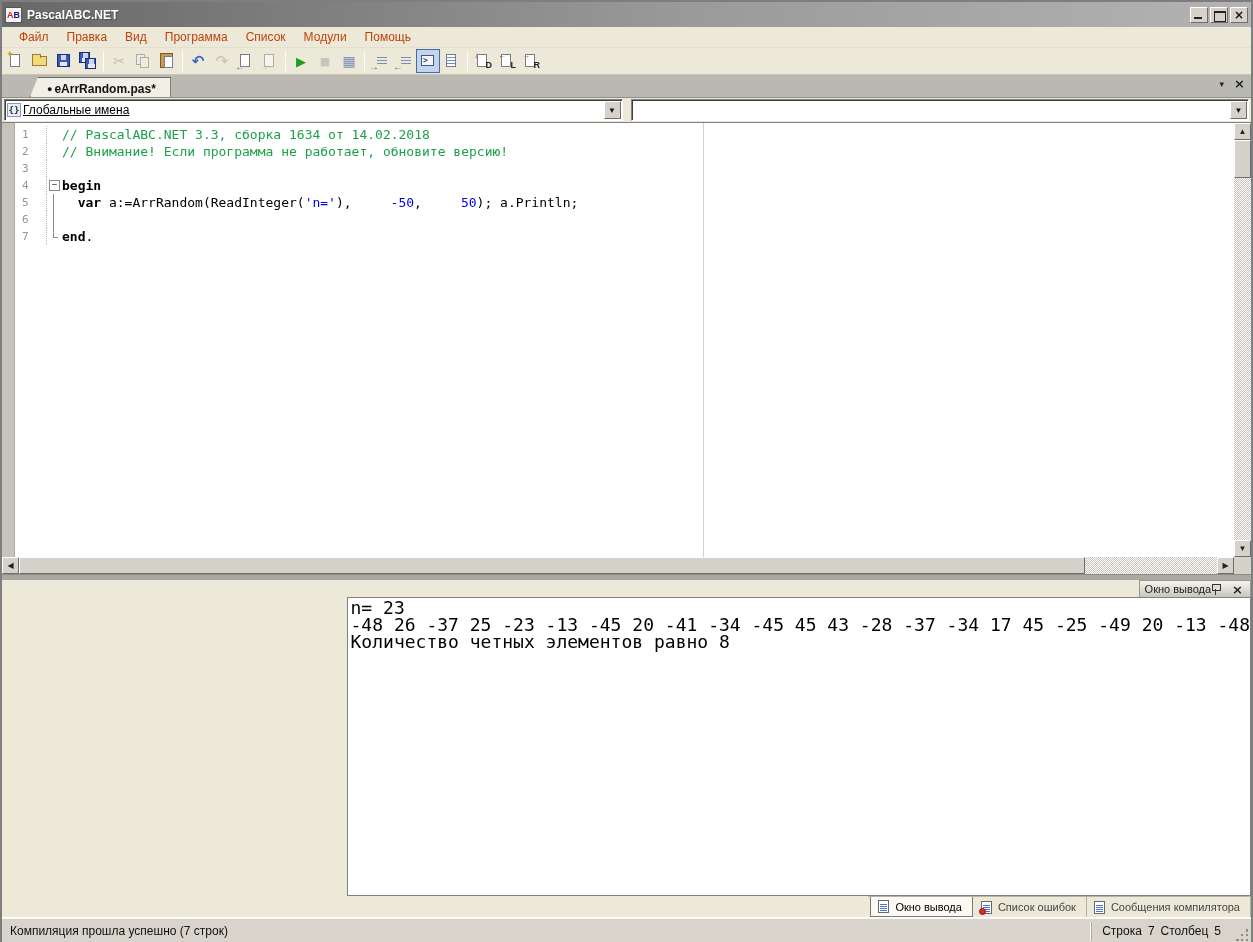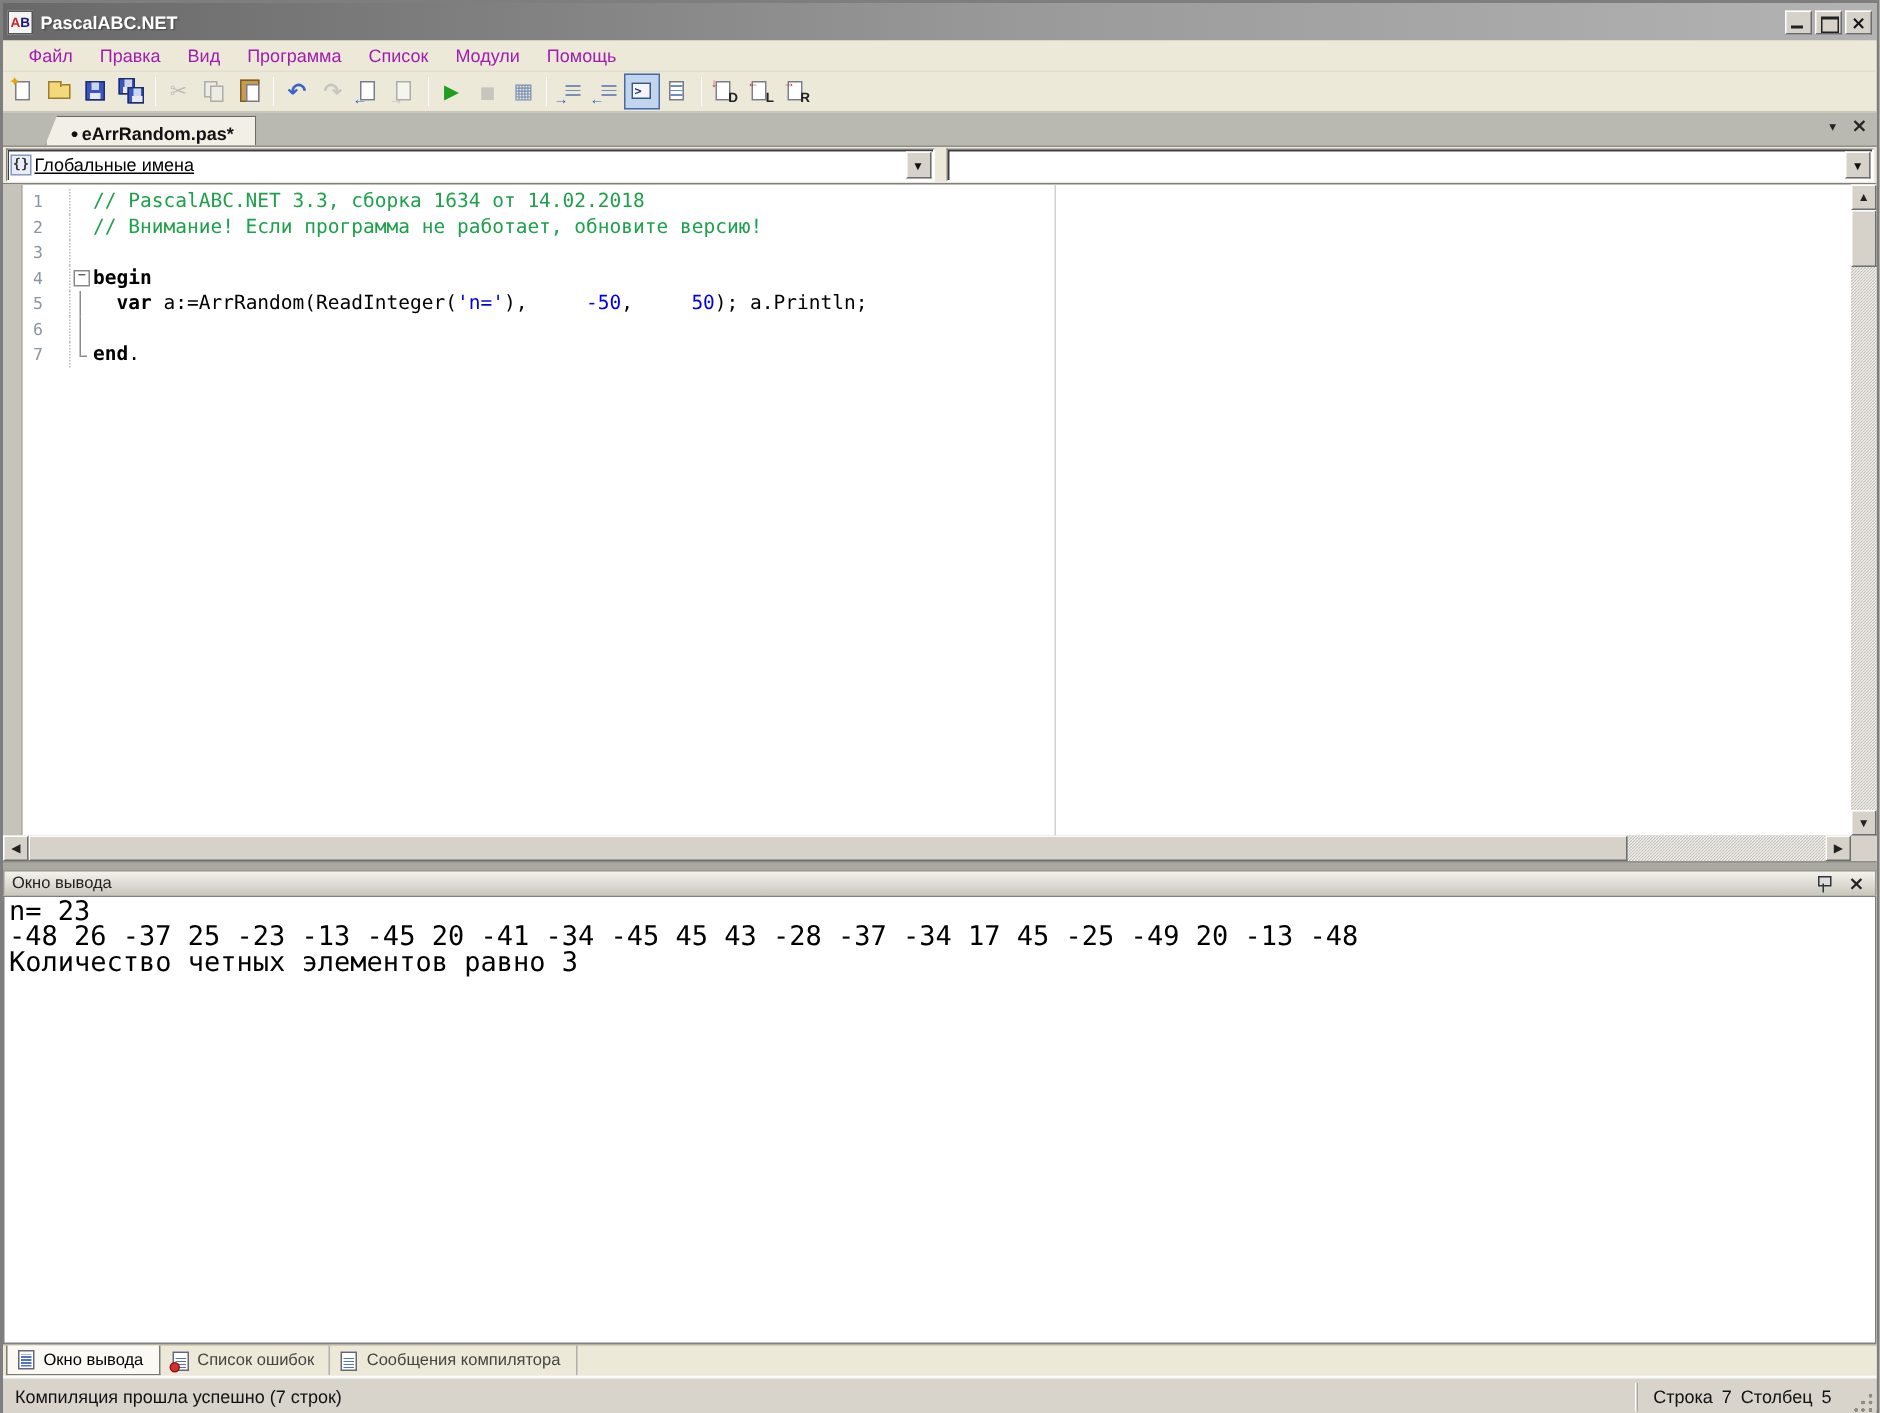--- a/index.html
+++ b/index.html
@@ -21,21 +21,21 @@
     border-color:#fff #6d6d6d #6d6d6d #fff; display:inline-flex; align-items:center;
     justify-content:center; position:relative; }
   .wc-min::after{ content:""; position:absolute; left:3px; bottom:3px; width:8px; height:2px; background:#222; }
   .wc-max::after{ content:""; position:absolute; left:3px; top:3px; width:10px; height:8px;
     border:1px solid #222; border-top:2px solid #222; }
   .wc-close{ font:bold 12px "DejaVu Sans",sans-serif; color:#111; }
 
   
   .menubar { height:21px; background:#ECE9D8; display:flex; align-items:center;
     padding-left:8px; flex:0 0 auto; border-bottom:1px solid #E2DFD0; }
-  .menu-item { font-size:12px; color:#a21caf; padding:2px 9px; cursor:default; }
+  .menu-item { font-size:12px; color:#c2410c; padding:2px 9px; cursor:default; }
 
   
   .toolbar { height:27px; background:#ECE9D8; display:flex; align-items:center;
     padding-left:2px; flex:0 0 auto; border-bottom:1px solid #c9c6b8; }
   .tb-sep { width:1px; height:20px; background:#b4b1a4; border-right:1px solid #fff; margin:0 3px; }
   .tb { width:24px; height:24px; background:transparent; border:1px solid transparent;
     display:inline-flex; align-items:center; justify-content:center; position:relative; }
   .tb.active { background:#c1d5ef; border:1px solid #4a6aa5; }
   .tb.disabled { filter:grayscale(1) opacity(.55); }
   .ic { width:18px; height:18px; position:relative; display:inline-block; }
@@ -142,21 +142,21 @@
   .sb-thumb { position:absolute; background:#D6D2CA; border:1px solid;
     border-color:#fff #6d6d6d #6d6d6d #fff; z-index:1; }
   .v-thumb { right:0; top:17px; width:17px; height:38px; }
   .h-thumb { left:17px; top:0; height:17px; width:1066px; }
   .sb-corner { position:absolute; right:0; bottom:0; width:17px; height:17px; background:#D6D2CA; }
 
   
   .splitter { height:6px; background:#a9a9a2; flex:0 0 auto; border-top:1px solid #8f8f88; }
 
   
-  .outpanel { height:337px; display:flex; flex-direction:column; flex:0 0 auto; background:#ECE9D8; }
+  .outpanel { height:337px; display:flex; flex-direction:column; flex:0 0 auto; background:#ECE9D8;align-items:flex-end; }
   .out-header { height:17px; background:linear-gradient(#f4f3ee,#c9c6bb); border:1px solid #9a978c;
     border-bottom:none; display:flex; align-items:center; padding:0 5px; font-size:11px; color:#222; }
   .out-header .htitle { flex:1; }
   .pin { width:9px; height:11px; position:relative; margin-right:12px; }
   .pin::before { content:""; position:absolute; left:1px; top:0; width:7px; height:5px;
     border:1px solid #333; background:#ddd; }
   .pin::after { content:""; position:absolute; left:4px; top:5px; width:1px; height:6px; background:#333; }
   .ox { font:bold 13px "DejaVu Sans",sans-serif; color:#222; line-height:11px; margin-right:2px; }
   .out-body { flex:1; background:#fff; border:1px solid #808080; border-top:1px solid #808080;
     font-family:"DejaVu Sans Mono","Liberation Mono",monospace; font-size:18px; line-height:17px;
@@ -396,21 +396,21 @@
   </div>
 
   <div class="splitter"></div>
 
   <div class="outpanel">
     <div class="out-header">
       <span class="htitle">Окно вывода</span>
       <span class="pin"></span>
       <span class="ox">×</span>
     </div>
-    <div class="out-body"><div>n= 23</div><div>-48 26 -37 25 -23 -13 -45 20 -41 -34 -45 45 43 -28 -37 -34 17 45 -25 -49 20 -13 -48</div><div>Количество четных элементов равно 3</div></div>
+    <div class="out-body"><div>n= 23</div><div>-48 26 -37 25 -23 -13 -45 20 -41 -34 -45 45 43 -28 -37 -34 17 45 -25 -49 20 -13 -48</div><div>Количество четных элементов равно 8</div></div>
     <div class="out-tabs">
         <div class="out-tab active">
           <span class="ticon">
             <span class="tpg"></span>
             <span class="tstripes"></span>
           </span>
           <span>Окно вывода</span>
         </div>
         <div class="out-tab">
           <span class="ticon">

